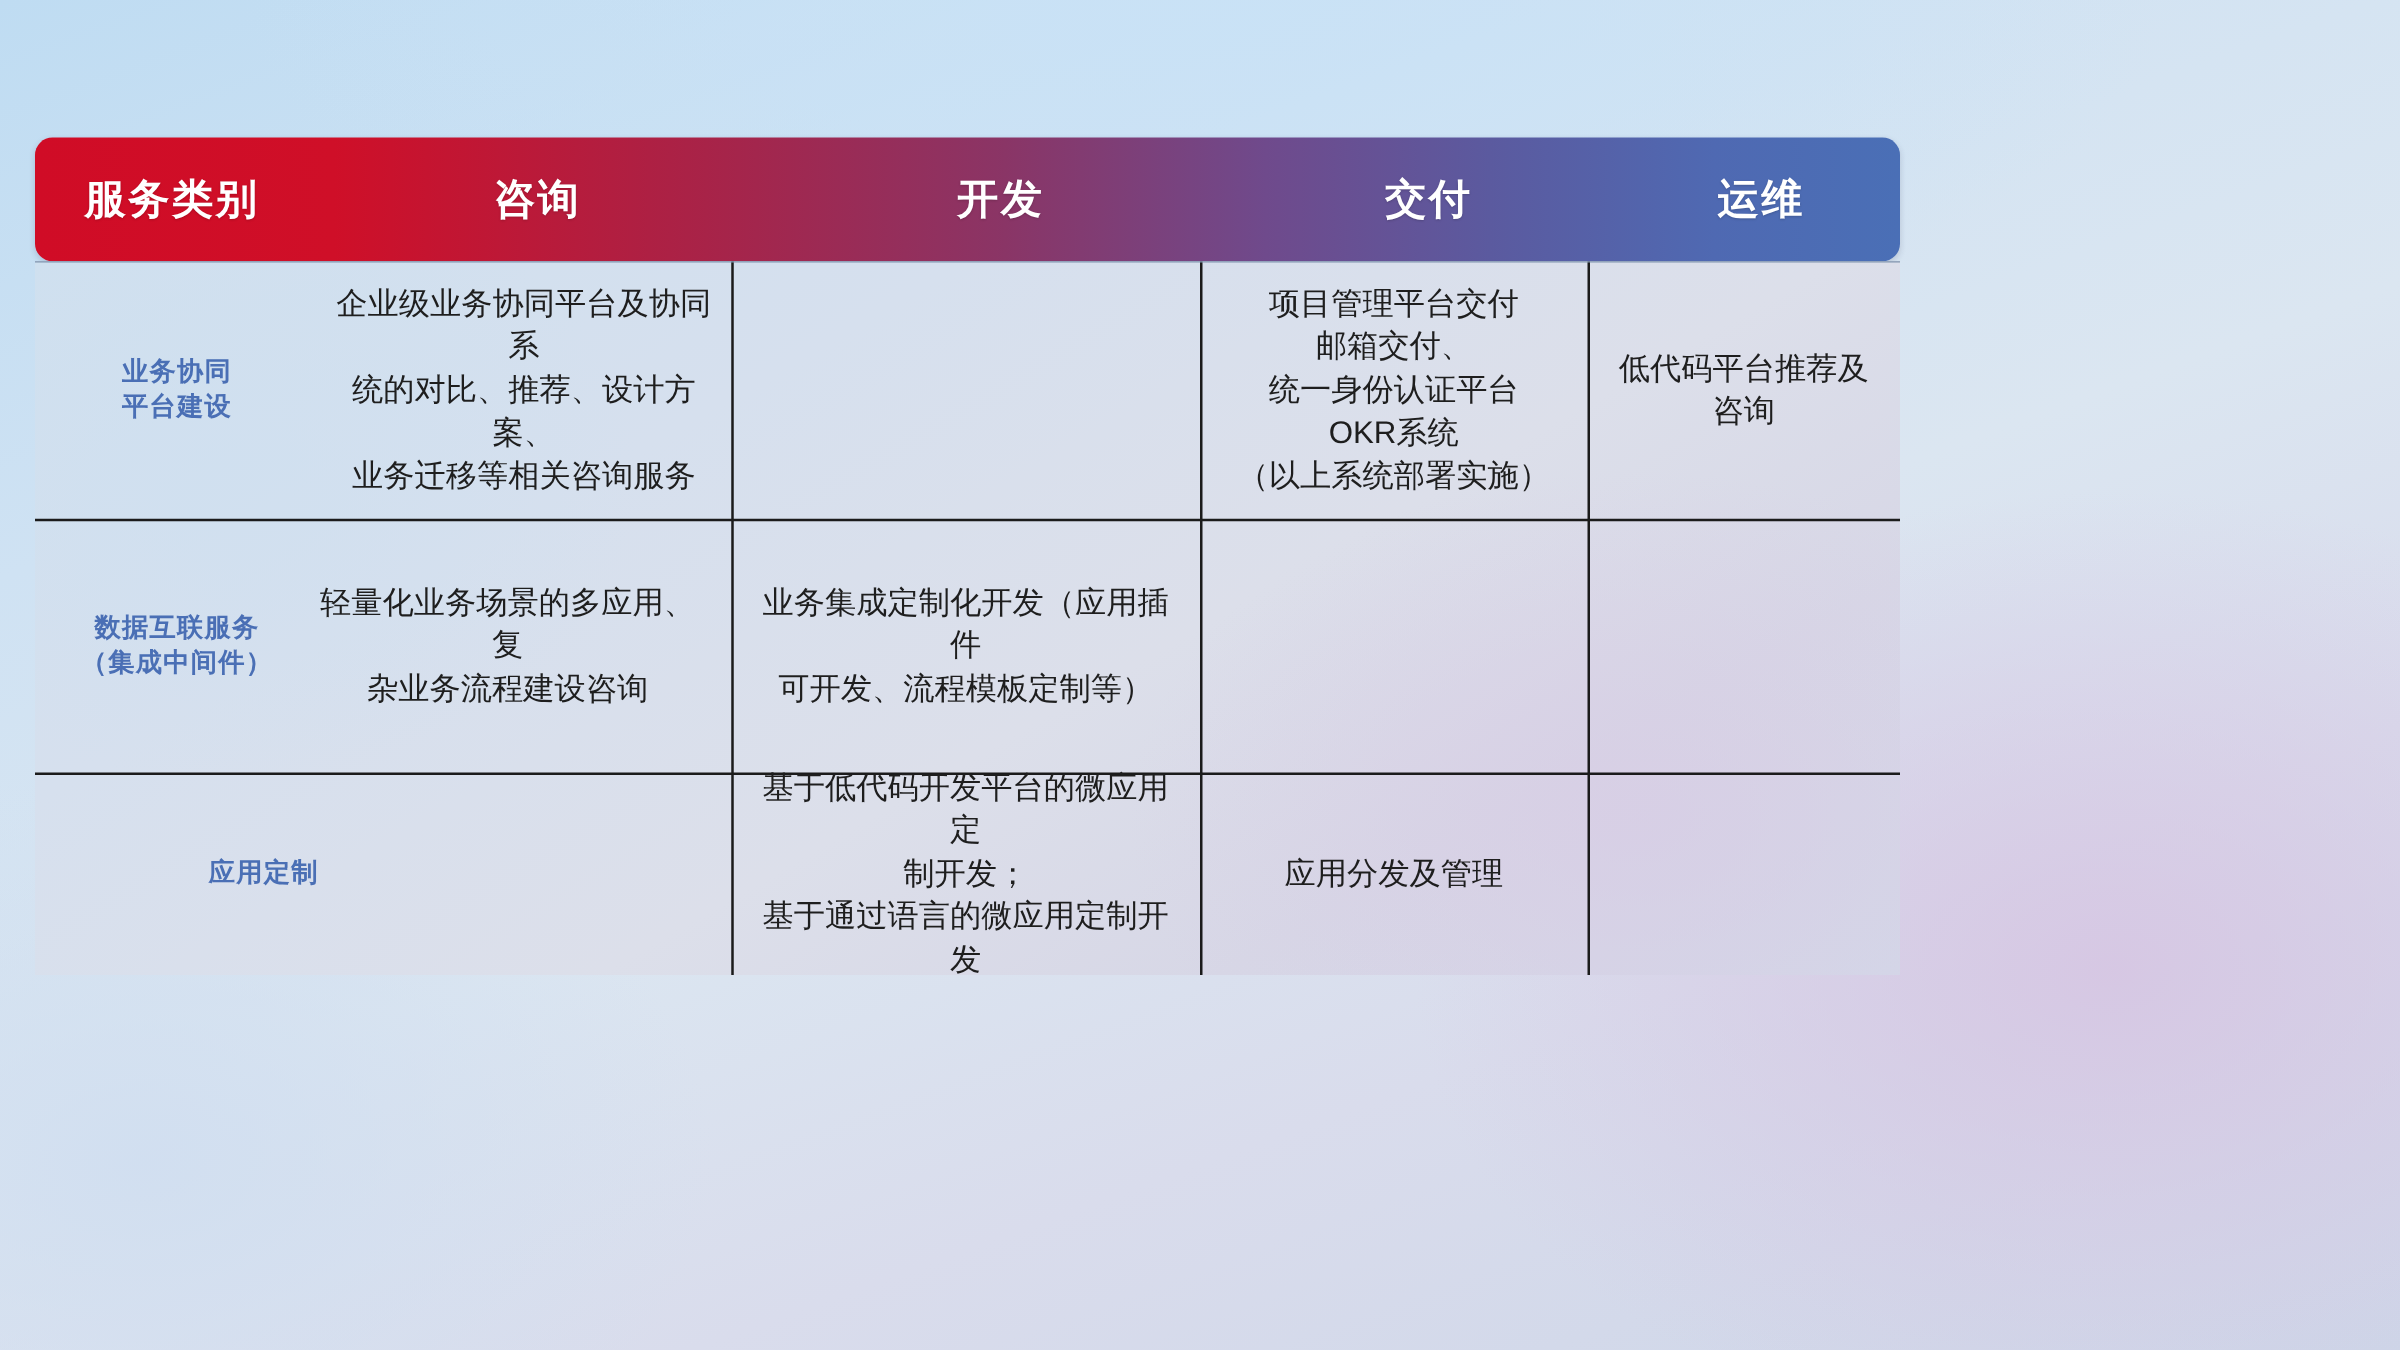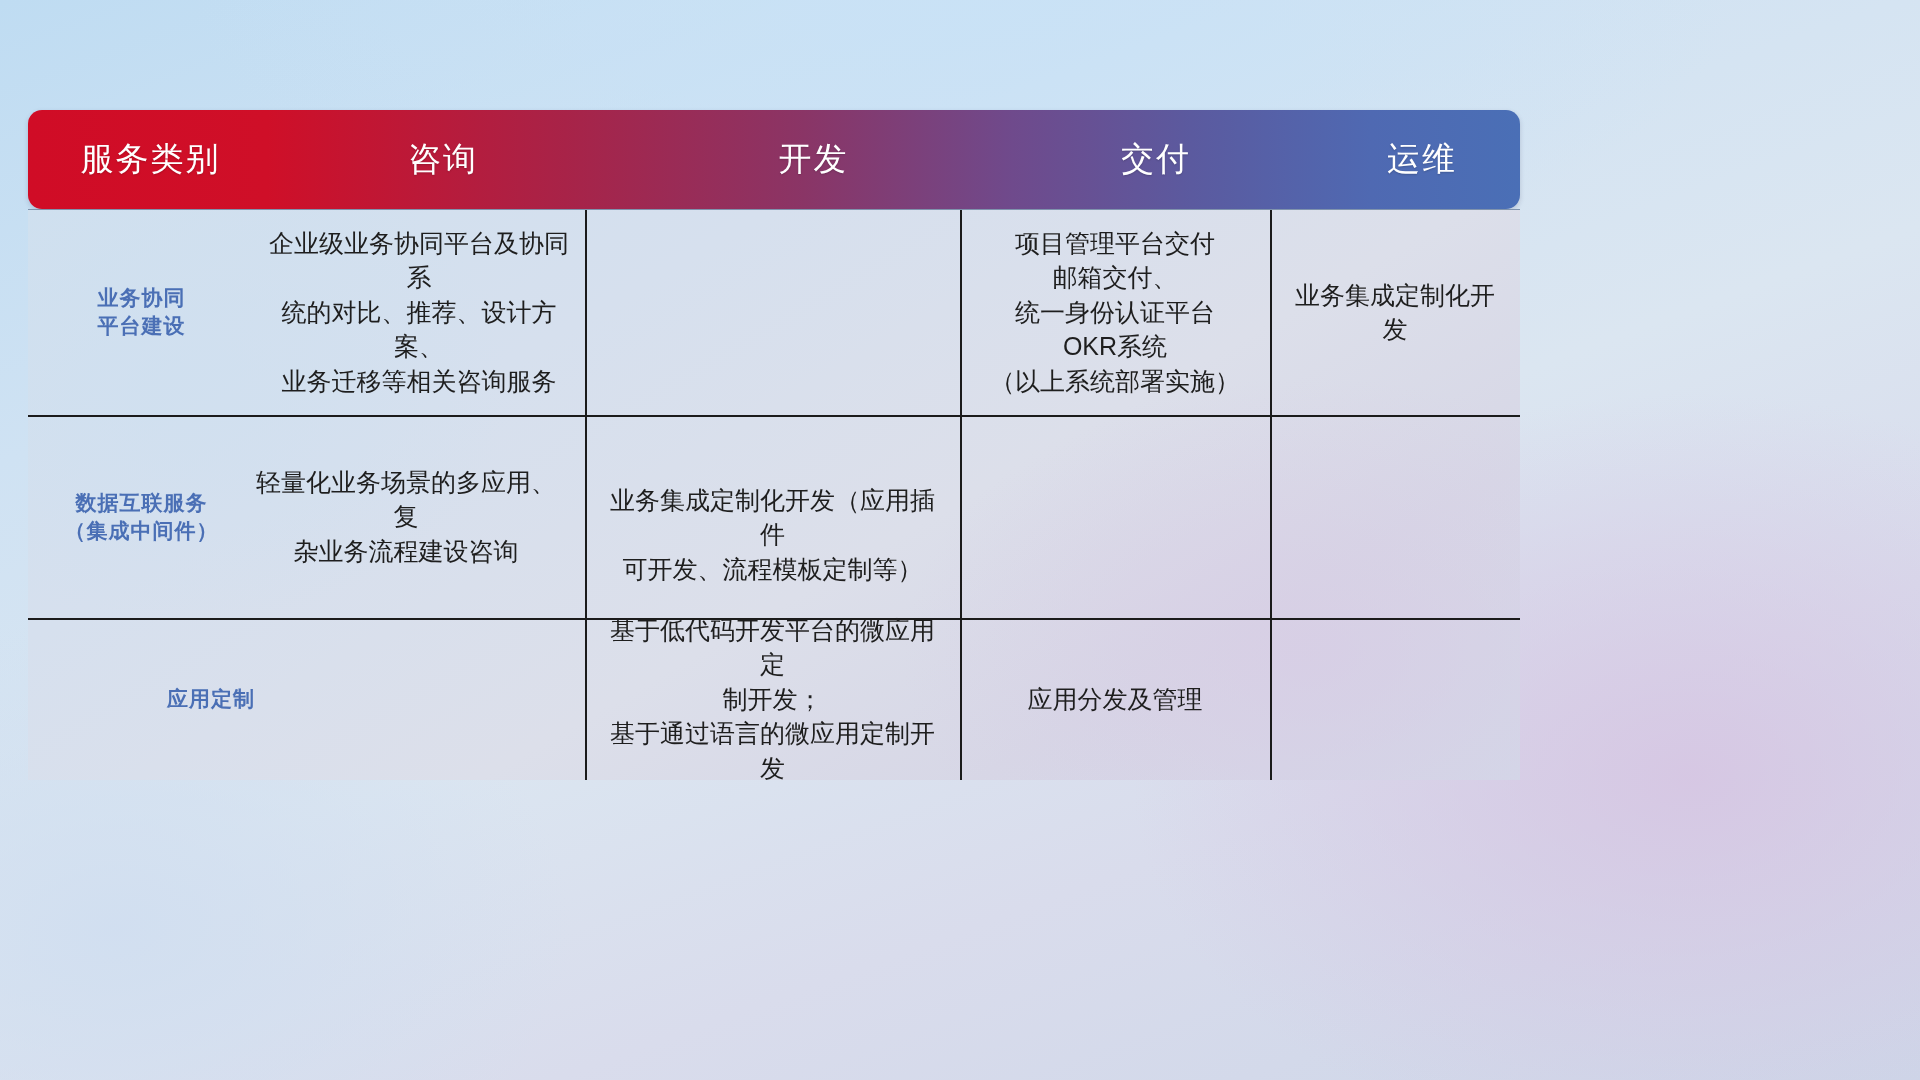--- a/index.html
+++ b/index.html
@@ -28,23 +28,22 @@
       linear-gradient(150deg,#cfe0ef 0%,#d6e0ee 30%,#dcdfea 58%,#d7d7e6 78%,#d3d8e8 100%);
   }
   #header-bar{
     position:absolute;left:0;top:0;width:1492px;height:99px;
     border-radius:14px;
     background:linear-gradient(90deg,#d00c26 0%,#cf0f28 16%,#a82348 36%,#8a3566 52%,#6f4a8c 66%,#5b5a9f 78%,#4f69b2 90%,#4a6fb6 100%);
     box-shadow:0 2px 5px rgba(40,40,80,.18);
   }
   .hcell{
     position:absolute;top:0;height:99px;display:flex;align-items:center;justify-content:center;
-    color:#ffffff;font-size:33px;font-weight:normal;letter-spacing:2px;
+    color:#ffffff;font-size:33px;font-weight:bold;letter-spacing:2px;
     text-shadow:0 1px 2px rgba(0,0,0,.18);
-    padding-left:13px;
   }
   
   .vline{position:absolute;top:0;width:2px;height:571px;background:#1b1b1b;}
   
   .hline{position:absolute;left:0;width:1492px;height:2px;background:#1b1b1b;}
   .hline.soft{background:#7f93ad;height:1px;}
   
   .cell{
     position:absolute;display:flex;align-items:center;justify-content:center;
     text-align:center;box-sizing:border-box;padding:4px 14px;
@@ -86,29 +85,29 @@
 平台建设</span>
       </div>
       <div class="cell txt" style="left:225px;top:0px;width:332px;height:206px;white-space:pre-line;">企业级业务协同平台及协同系
 统的对比、推荐、设计方案、
 业务迁移等相关咨询服务</div>
       <div class="cell txt" style="left:932px;top:0px;width:310px;height:206px;white-space:pre-line;">项目管理平台交付
 邮箱交付、
 统一身份认证平台
 OKR系统
 （以上系统部署实施）</div>
-      <div class="cell txt" style="left:1242px;top:0px;width:250px;height:206px;white-space:pre-line;">业务集成定制化开发</div>
+      <div class="cell txt" style="left:1242px;top:0px;width:250px;height:206px;white-space:pre-line;">低代码平台推荐及咨询</div>
 
       <div class="cell cat" style="left:0px;top:206px;width:557px;height:203px;padding-left:0;padding-right:330px;white-space:pre-line;">
         <span>数据互联服务
 （集成中间件）</span>
       </div>
       <div class="cell txt" style="left:212px;top:206px;width:332px;height:203px;white-space:pre-line;">轻量化业务场景的多应用、复
 杂业务流程建设咨询</div>
-      <div class="cell txt" style="left:557px;top:224px;width:375px;height:203px;white-space:pre-line;">业务集成定制化开发（应用插件
+      <div class="cell txt" style="left:557px;top:206px;width:375px;height:203px;white-space:pre-line;">业务集成定制化开发（应用插件
 可开发、流程模板定制等）</div>
       <div class="cell txt" style="left:932px;top:206px;width:310px;height:203px;white-space:pre-line;"></div>
       <div class="cell txt" style="left:1242px;top:206px;width:250px;height:203px;white-space:pre-line;"></div>
 
       <div class="cell cat" style="left:0px;top:409px;width:557px;height:162px;padding-left:0;padding-right:330px;white-space:pre-line;justify-content:flex-end;">
         <span>应用定制</span>
       </div>
       <div class="cell txt" style="left:557px;top:409px;width:375px;height:162px;white-space:pre-line;">基于低代码开发平台的微应用定
 制开发；
 基于通过语言的微应用定制开发</div>

